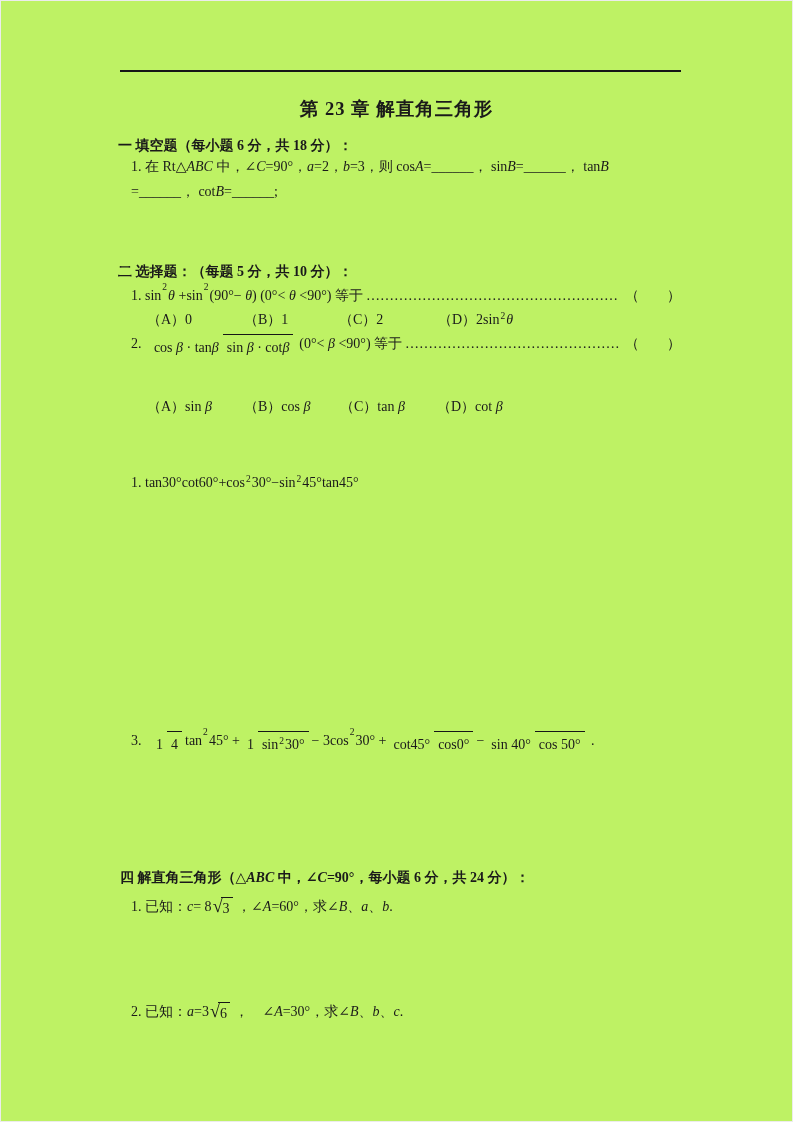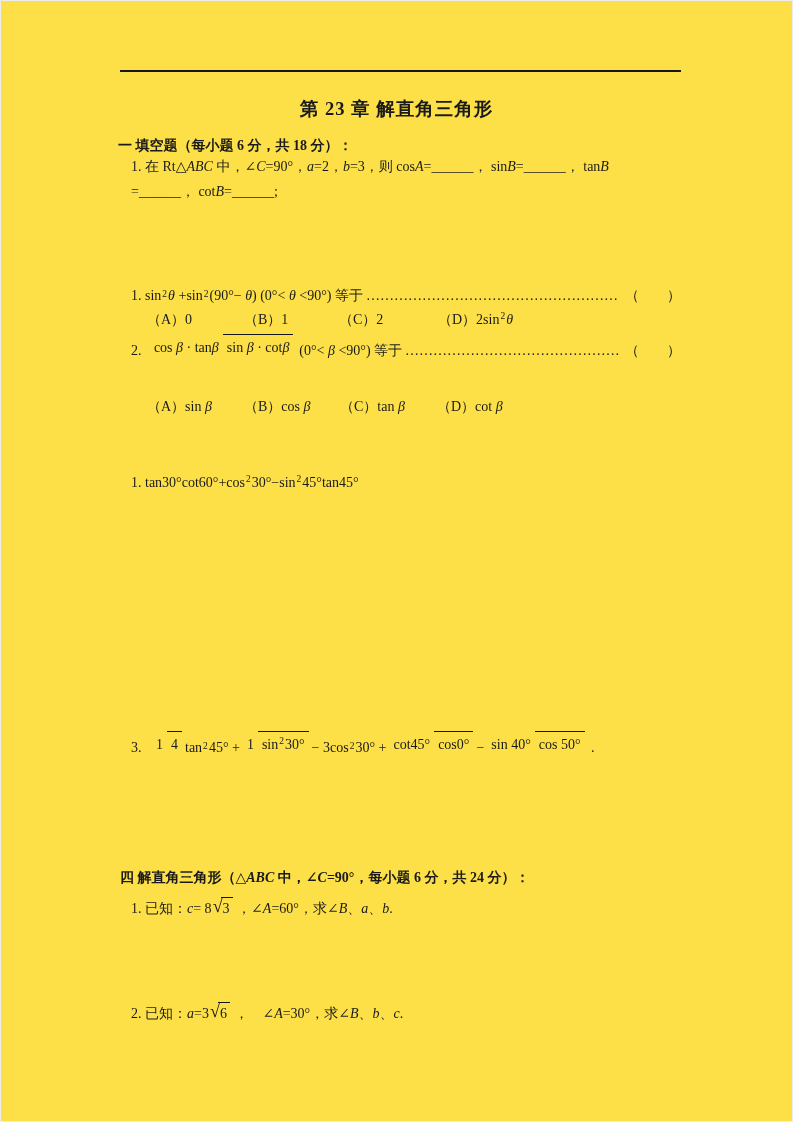--- a/index.html
+++ b/index.html
@@ -1,29 +1,29 @@
 <!DOCTYPE html>
 <html><head>
 <meta charset="utf-8">
 <style>
   html,body{margin:0;padding:0;background:#ffffff;}
   .page{
-    position:relative;width:793px;height:1122px;background:#fde047;
+    position:relative;width:793px;height:1122px;background:#bef264;
     font-family:"Liberation Serif","DejaVu Serif","DejaVu Sans",serif;
     color:#1a1a1a;font-size:14px;overflow:hidden;
     box-shadow:inset 0 0 0 1px #ececec;
   }
   .rule{position:absolute;top:70px;left:120px;width:561px;height:2px;background:#161616;}
   .title{
     position:absolute;top:96px;left:0;width:793px;text-align:center;
     font-size:18.5px;font-weight:bold;letter-spacing:1px;
   }
   .line{position:absolute;white-space:nowrap;line-height:1.4;}
   .head{font-weight:bold;}
-  .flexline{display:flex;align-items:flex-end;}
+  .flexline{display:flex;align-items:flex-start;}
   .rn{white-space:pre;}
   .it{font-style:italic;white-space:pre;}
   .bit{font-style:italic;font-weight:bold;white-space:pre;}
   .sup{font-size:68%;position:relative;top:-0.48em;margin:0 1px;white-space:pre;}
   .sp{display:inline-block;height:1px;}
   .leader{flex:1 1 auto;overflow:hidden;margin:0 3px;}
   .frac{display:inline-flex;flex-direction:row;align-items:center;margin:0 3px;line-height:1.25;}
   .frac .num{padding:0 4px;display:inline-flex;align-items:baseline;}
   .frac .den{padding:4px 4px;border-top:1.3px solid #161616;display:inline-flex;align-items:baseline;font-family:Liberation Serif, serif;}
   .sqrt{display:inline-flex;align-items:flex-start;margin:0 1px;}
@@ -32,20 +32,21 @@
 </style>
 </head>
 <body>
 
 <div class="page" id="doc">
   <div class="rule"></div>
   <div class="title">第 23 章  解直角三角形</div>
 <div class="line head" style="top: 136px; left: 118px;"><span class="rn">一 填空题（每小题 6 分，共 18 分）：</span></div>
     <div class="line " style="top: 157px; left: 131px;"><span class="rn">1. 在 Rt△</span><span class="it">ABC</span><span class="rn"> 中，∠</span><span class="it">C</span><span class="rn">=90°，</span><span class="it">a</span><span class="rn">=2，</span><span class="it">b</span><span class="rn">=3，则 cos</span><span class="it">A</span><span class="rn">=______， sin</span><span class="it">B</span><span class="rn">=______， tan</span><span class="it">B</span></div>
     <div class="line " style="top: 182px; left: 131px;"><span class="rn">=______， cot</span><span class="it">B</span><span class="rn">=______;</span></div>
+    <div class="line head" style="top: 262px; left: 118px;"><span class="rn">二 选择题：（每题 5 分，共 10 分）：</span></div>
     <div class="line flexline" style="top: 286px; left: 131px; width: 550px;">
       <span class="rn">1. sin</span>
       <span class="sup">2</span>
       <span class="it">θ</span>
       <span class="rn"> +sin</span>
       <span class="sup">2</span>
       <span class="rn">(90°− </span>
       <span class="it">θ</span>
       <span class="rn">) (0°&lt; </span>
       <span class="it">θ</span>

